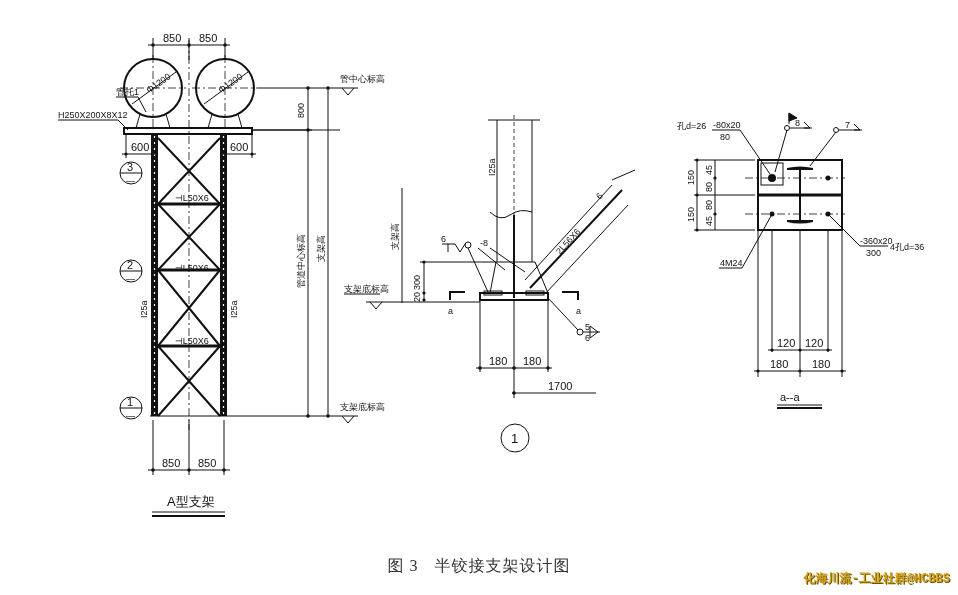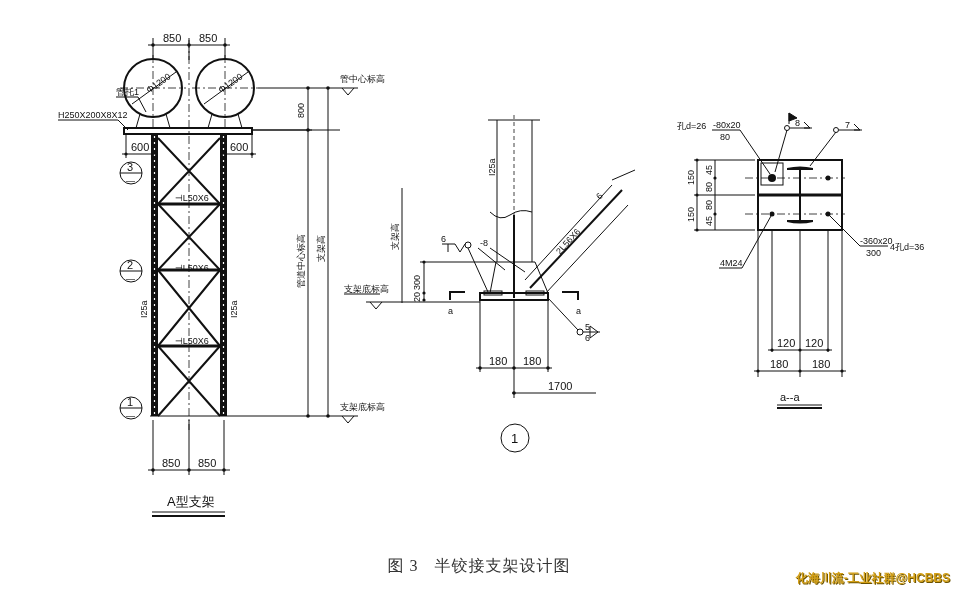--- a/index.html
+++ b/index.html
@@ -10,21 +10,21 @@
   .thk { stroke:#111; stroke-width:2; fill:none; }
   .hvy { stroke:#111; stroke-width:3; fill:none; }
   .ctr { stroke:#111; stroke-width:0.8; fill:none; stroke-dasharray:8 3 2 3; }
   .dsh { stroke:#111; stroke-width:0.8; fill:none; stroke-dasharray:4 3; }
   .dot { fill:#111; }
   .t-sm { font-size:9px; }
   .t-md { font-size:11px; }
   .t-lg { font-size:13px; }
   #caption { position:absolute; left:0; width:958px; top:556px; text-align:center; font-family:"Liberation Serif", "DejaVu Serif", serif; font-size:16px; color:#333; letter-spacing:1px; }
   #caption .num { margin-right:16px; }
-  #watermark { position:absolute; right:8px; top:570px; font-family:Liberation Sans, sans-serif; font-size:12px; font-weight:bold; color:#d4a017; text-shadow:1px 1px 0 #6b5200; }
+  #watermark { position:absolute; right:8px; top:570px; font-family:Liberation Mono, monospace; font-size:12px; font-weight:bold; color:#d4a017; text-shadow:1px 1px 0 #6b5200; }
 </style>
 </head>
 <body>
 
 <svg id="drawing" viewBox="0 0 958 595" xmlns="http://www.w3.org/2000/svg">
 
   <g>
 
     <line class="ln" x1="148" y1="45" x2="230" y2="45"></line>
     <line class="ln" x1="153" y1="38" x2="153" y2="60"></line>

